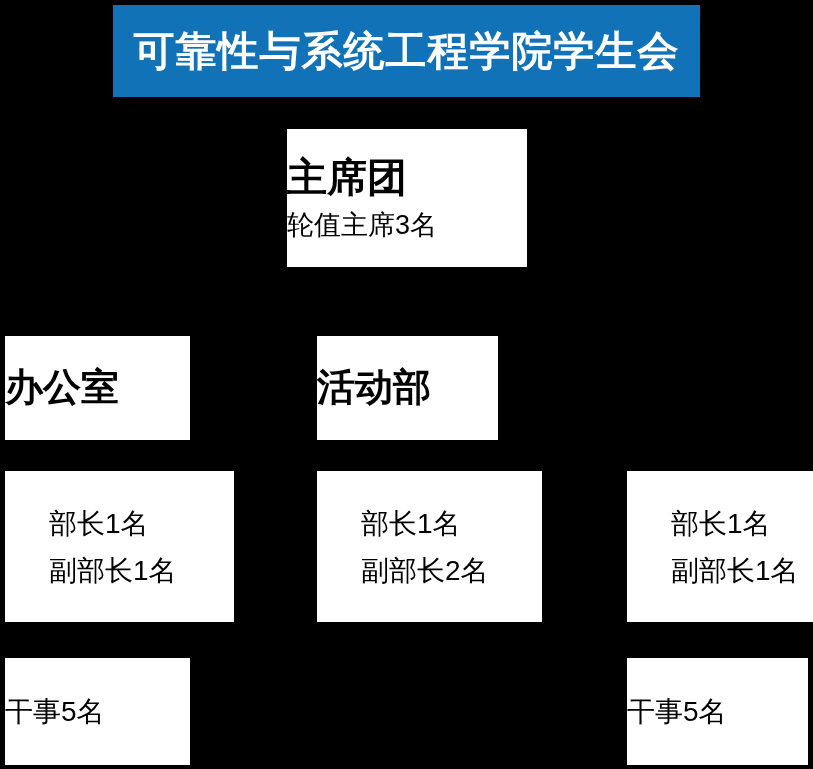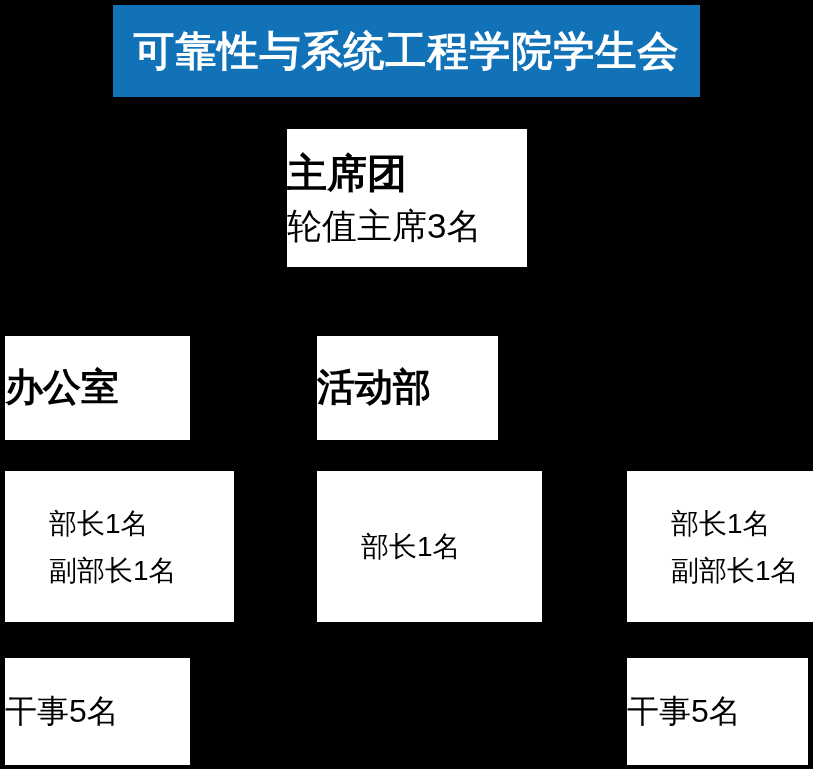--- a/index.html
+++ b/index.html
@@ -54,42 +54,42 @@
     top: 129px;
     width: 240px;
     height: 138px;
   }
   .root-title {
     font-size: 40px;
     font-weight: bold;
     line-height: 1.1;
   }
   .root-sub {
-    font-size: 35px;
+    font-size: 27px;
     margin-top: 12px;
     line-height: 1.1;
   }
   .col1 { left: 5px;   width: 185px; }
   .col2 { left: 317px; width: 181px; }
   .col3 { left: 627px; width: 181px; }
   .row-name    { top: 336px; height: 104px; }
   .row-leaders { top: 471px; height: 151px; padding-left: 44px; }
   .row-staff   { top: 658px; height: 107px; }
   .dept-name {
     font-size: 38px;
     font-weight: bold;
     line-height: 1.1;
   }
   .leader-line {
     font-size: 28px;
     line-height: 47px;
     white-space: nowrap;
   }
   .staff-line {
-    font-size: 32px;
+    font-size: 28px;
     line-height: 1.2;
     white-space: nowrap;
   }
 </style>
 </head>
 <body>
 
 <div class="canvas">
 
   <div class="banner">
@@ -107,20 +107,21 @@
   <div class="box col2 row-name">
     <div class="dept-name">活动部</div>
   </div>
 
   <div class="box col1 row-leaders">
     <div class="leader-line">部长1名</div>
     <div class="leader-line">副部长1名</div>
   </div>
   <div class="box col2 row-leaders">
     <div class="leader-line">部长1名</div>
+    <div class="leader-line">副部长2名</div>
   </div>
   <div class="box col3 row-leaders">
     <div class="leader-line">部长1名</div>
     <div class="leader-line">副部长1名</div>
   </div>
 
   <div class="box col1 row-staff">
     <div class="staff-line">干事5名</div>
   </div>
   <div class="box col3 row-staff">

